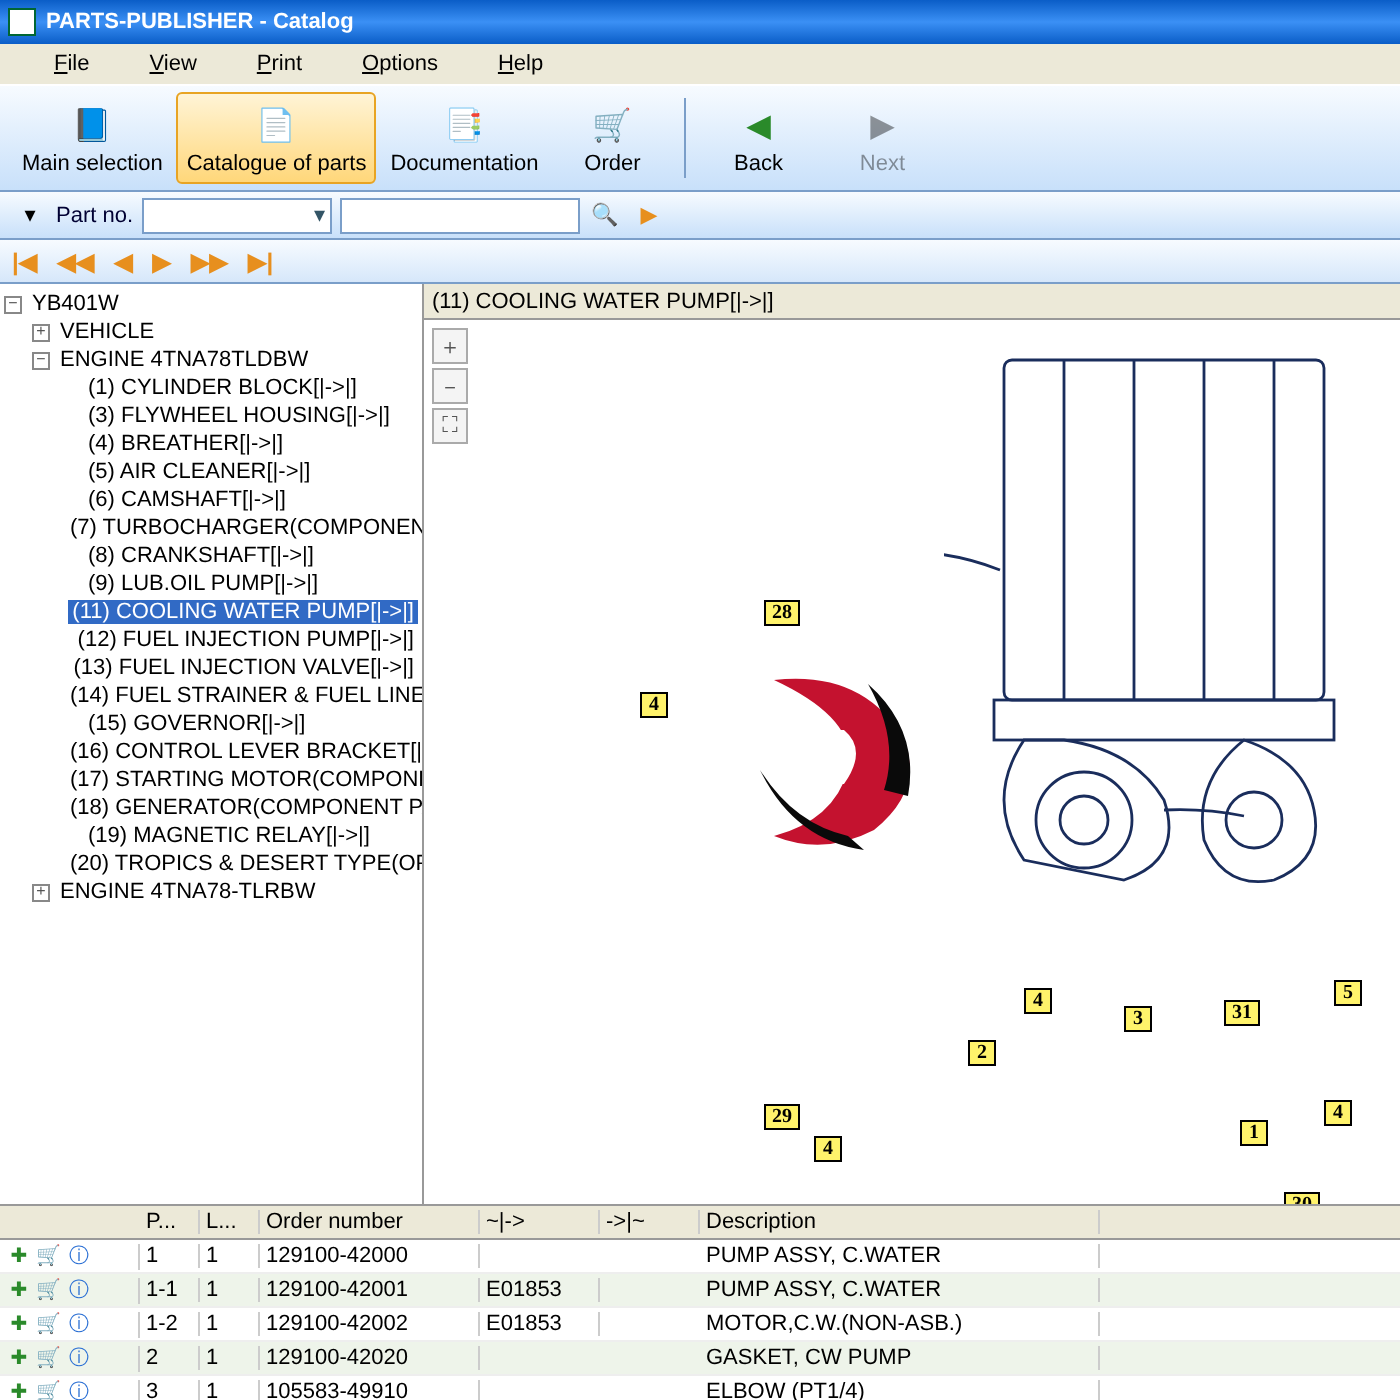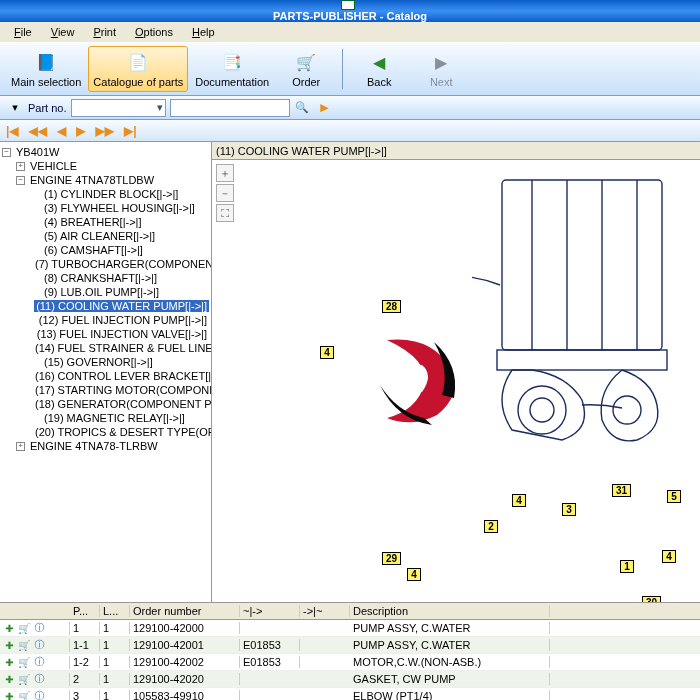--- a/index.html
+++ b/index.html
@@ -1,19 +1,19 @@
 <!DOCTYPE html>
 <html><head>
 <meta charset="utf-8">
 <style>
 * { box-sizing: border-box; margin: 0; padding: 0; font-family: Tahoma, sans-serif; font-size: 11px; }
 body { background: #ece9d8; width: 700px; height: 700px; overflow: hidden; }
-.titlebar { background: linear-gradient(#0a5dc7,#3b90f5,#0a5dc7); color:#fff; height:22px; display:flex; align-items:center; padding:0 4px; font-weight:bold; font-size:12px;flex-direction:column; }
+.titlebar { background: linear-gradient(#0a5dc7,#3b90f5,#0a5dc7); color:#fff; height:22px; display:flex; align-items:center; padding:0 4px; font-weight:bold; font-size:12px; }
 .titlebar .ticon { width:14px; height:14px; background:#fff; margin-right:5px; display:inline-block; border:1px solid #063; }
-.menubar { background:#ece9d8; height:20px; display:flex; align-items:center; padding:0 8px; gap:7px; }
+.menubar { background:#ece9d8; height:20px; display:flex; align-items:center; padding:0 21px; gap:18px; }
 .menubar span { padding:2px 6px; }
 .menubar span u { text-decoration: underline; }
 .toolbar { background: linear-gradient(#f7fbff,#c8e0fa); border-top:1px solid #fff; border-bottom:1px solid #7a9ec9; height:54px; display:flex; align-items:center; padding:0 6px; gap:2px; }
 .tbtn { display:flex; flex-direction:column; align-items:center; justify-content:center; min-width:60px; height:46px; padding:2px 4px; border:1px solid transparent; border-radius:3px; }
 .tbtn.active { background:linear-gradient(#fff4d6,#ffd77a); border:1px solid #e8a423; }
 .tbtn .ic { width:24px; height:24px; margin-bottom:1px; display:flex; align-items:center; justify-content:center; font-size:16px; }
 .tsep { width:1px; height:40px; background:#7a9ec9; margin:0 4px; }
 .subbar { background: linear-gradient(#f7fbff,#c8e0fa); border-bottom:1px solid #7a9ec9; height:24px; display:flex; align-items:center; padding:0 6px; gap:4px; }
 .subbar .lbl { color:#003; }
 .subbar .sel { background:#fff; border:1px solid #7a9ec9; height:18px; width:95px; padding:1px 14px 1px 3px; position:relative; }
@@ -28,21 +28,21 @@
 .tnode .exp { width:9px; height:9px; border:1px solid #888; margin-right:3px; display:flex; align-items:center; justify-content:center; font-size:8px; line-height:8px; color:#555; }
 .tnode .noexp { width:9px; height:9px; margin-right:3px; }
 .tnode .txt { padding:0 2px; }
 .tnode.sel .txt { background:#316ac5; color:#fff; }
 .ind1 { padding-left:14px; } .ind2 { padding-left:28px;text-align:right; }
 .right { flex:1; display:flex; flex-direction:column; }
 .dhdr { background:#ece9d8; border-bottom:1px solid #999; height:18px; display:flex; align-items:center; padding:0 4px; }
 .diagram { flex:1; background:#fff; position:relative; overflow:hidden; }
 .dtools { position:absolute; left:4px; top:4px; display:flex; flex-direction:column; gap:2px; }
 .dtools div { width:18px; height:18px; border:1px solid #aaa; background:#f4f4f4; display:flex; align-items:center; justify-content:center; font-size:11px; color:#555; }
-.callout { position:absolute; background:#fff36b; border:1px solid #000; padding:0 3px; font-size:10px; font-weight:bold; min-width:14px; text-align:center; }
+.callout { position:absolute; background:#fff36b; border:1px solid #000; padding:0 3px; font-size:10px; font-weight:bold; min-width:14px; text-align:center;font-family:Liberation Serif, serif; }
 .engine { position:absolute; left:260px; top:10px; width:240px; height:300px; }
 .logo { position:absolute; left:150px; top:170px; width:120px; height:100px; }
 .grid { height:100px; background:#fff; border-top:1px solid #999; overflow-x:auto; overflow-y:auto; }
 .ghdr, .grow { display:flex; height:17px; align-items:center; }
 .ghdr { background:#ece9d8; border-bottom:1px solid #999; position:sticky; top:0; }
 .ghdr > div, .grow > div { border-right:1px solid #ccc; padding:0 3px; overflow:hidden; white-space:nowrap; }
 .grow { border-bottom:1px solid #eee; }
 .grow.alt { background:#eef4ea; }
 .c-ic{width:70px; display:flex; gap:2px; align-items:center;} .c-p{width:30px;} .c-l{width:30px;} .c-pn{width:110px;} .c-f1{width:60px;} .c-f2{width:50px;} .c-d{width:200px;}
 .ricon { width:13px; height:13px; display:flex; align-items:center; justify-content:center; font-size:10px; }
@@ -231,21 +231,21 @@
         <path d="M25 10 Q70 5 90 40 Q100 65 75 85 Q50 98 25 88 Q55 80 62 55 Q68 30 25 10 Z" fill="#c4122f"></path>
         <path d="M72 12 Q98 35 92 68 L80 65 Q88 40 72 12 Z" fill="#0a0a0a"></path>
         <path d="M18 55 Q35 90 70 95 L62 88 Q35 82 18 55 Z" fill="#0a0a0a"></path>
         <path d="M50 35 L60 35 Q72 45 60 62 L48 62 Q60 48 50 35 Z" fill="#fff"></path>
       </svg>
     <span class="callout" style="left: 108px; top: 186px;">4</span>
         <span class="callout" style="left: 170px; top: 140px;">28</span>
         <span class="callout" style="left: 300px; top: 334px;">4</span>
         <span class="callout" style="left: 272px; top: 360px;">2</span>
         <span class="callout" style="left: 350px; top: 343px;">3</span>
-        <span class="callout" style="left: 400px; top: 324px;">31</span>
+        <span class="callout" style="left: 400px; top: 340px;">31</span>
         <span class="callout" style="left: 455px; top: 330px;">5</span>
         <span class="callout" style="left: 170px; top: 392px;">29</span>
         <span class="callout" style="left: 195px; top: 408px;">4</span>
         <span class="callout" style="left: 408px; top: 400px;">1</span>
         <span class="callout" style="left: 450px; top: 390px;">4</span>
         <span class="callout" style="left: 430px; top: 436px;">30</span>
       </div>
   </div>
 </div>
 

